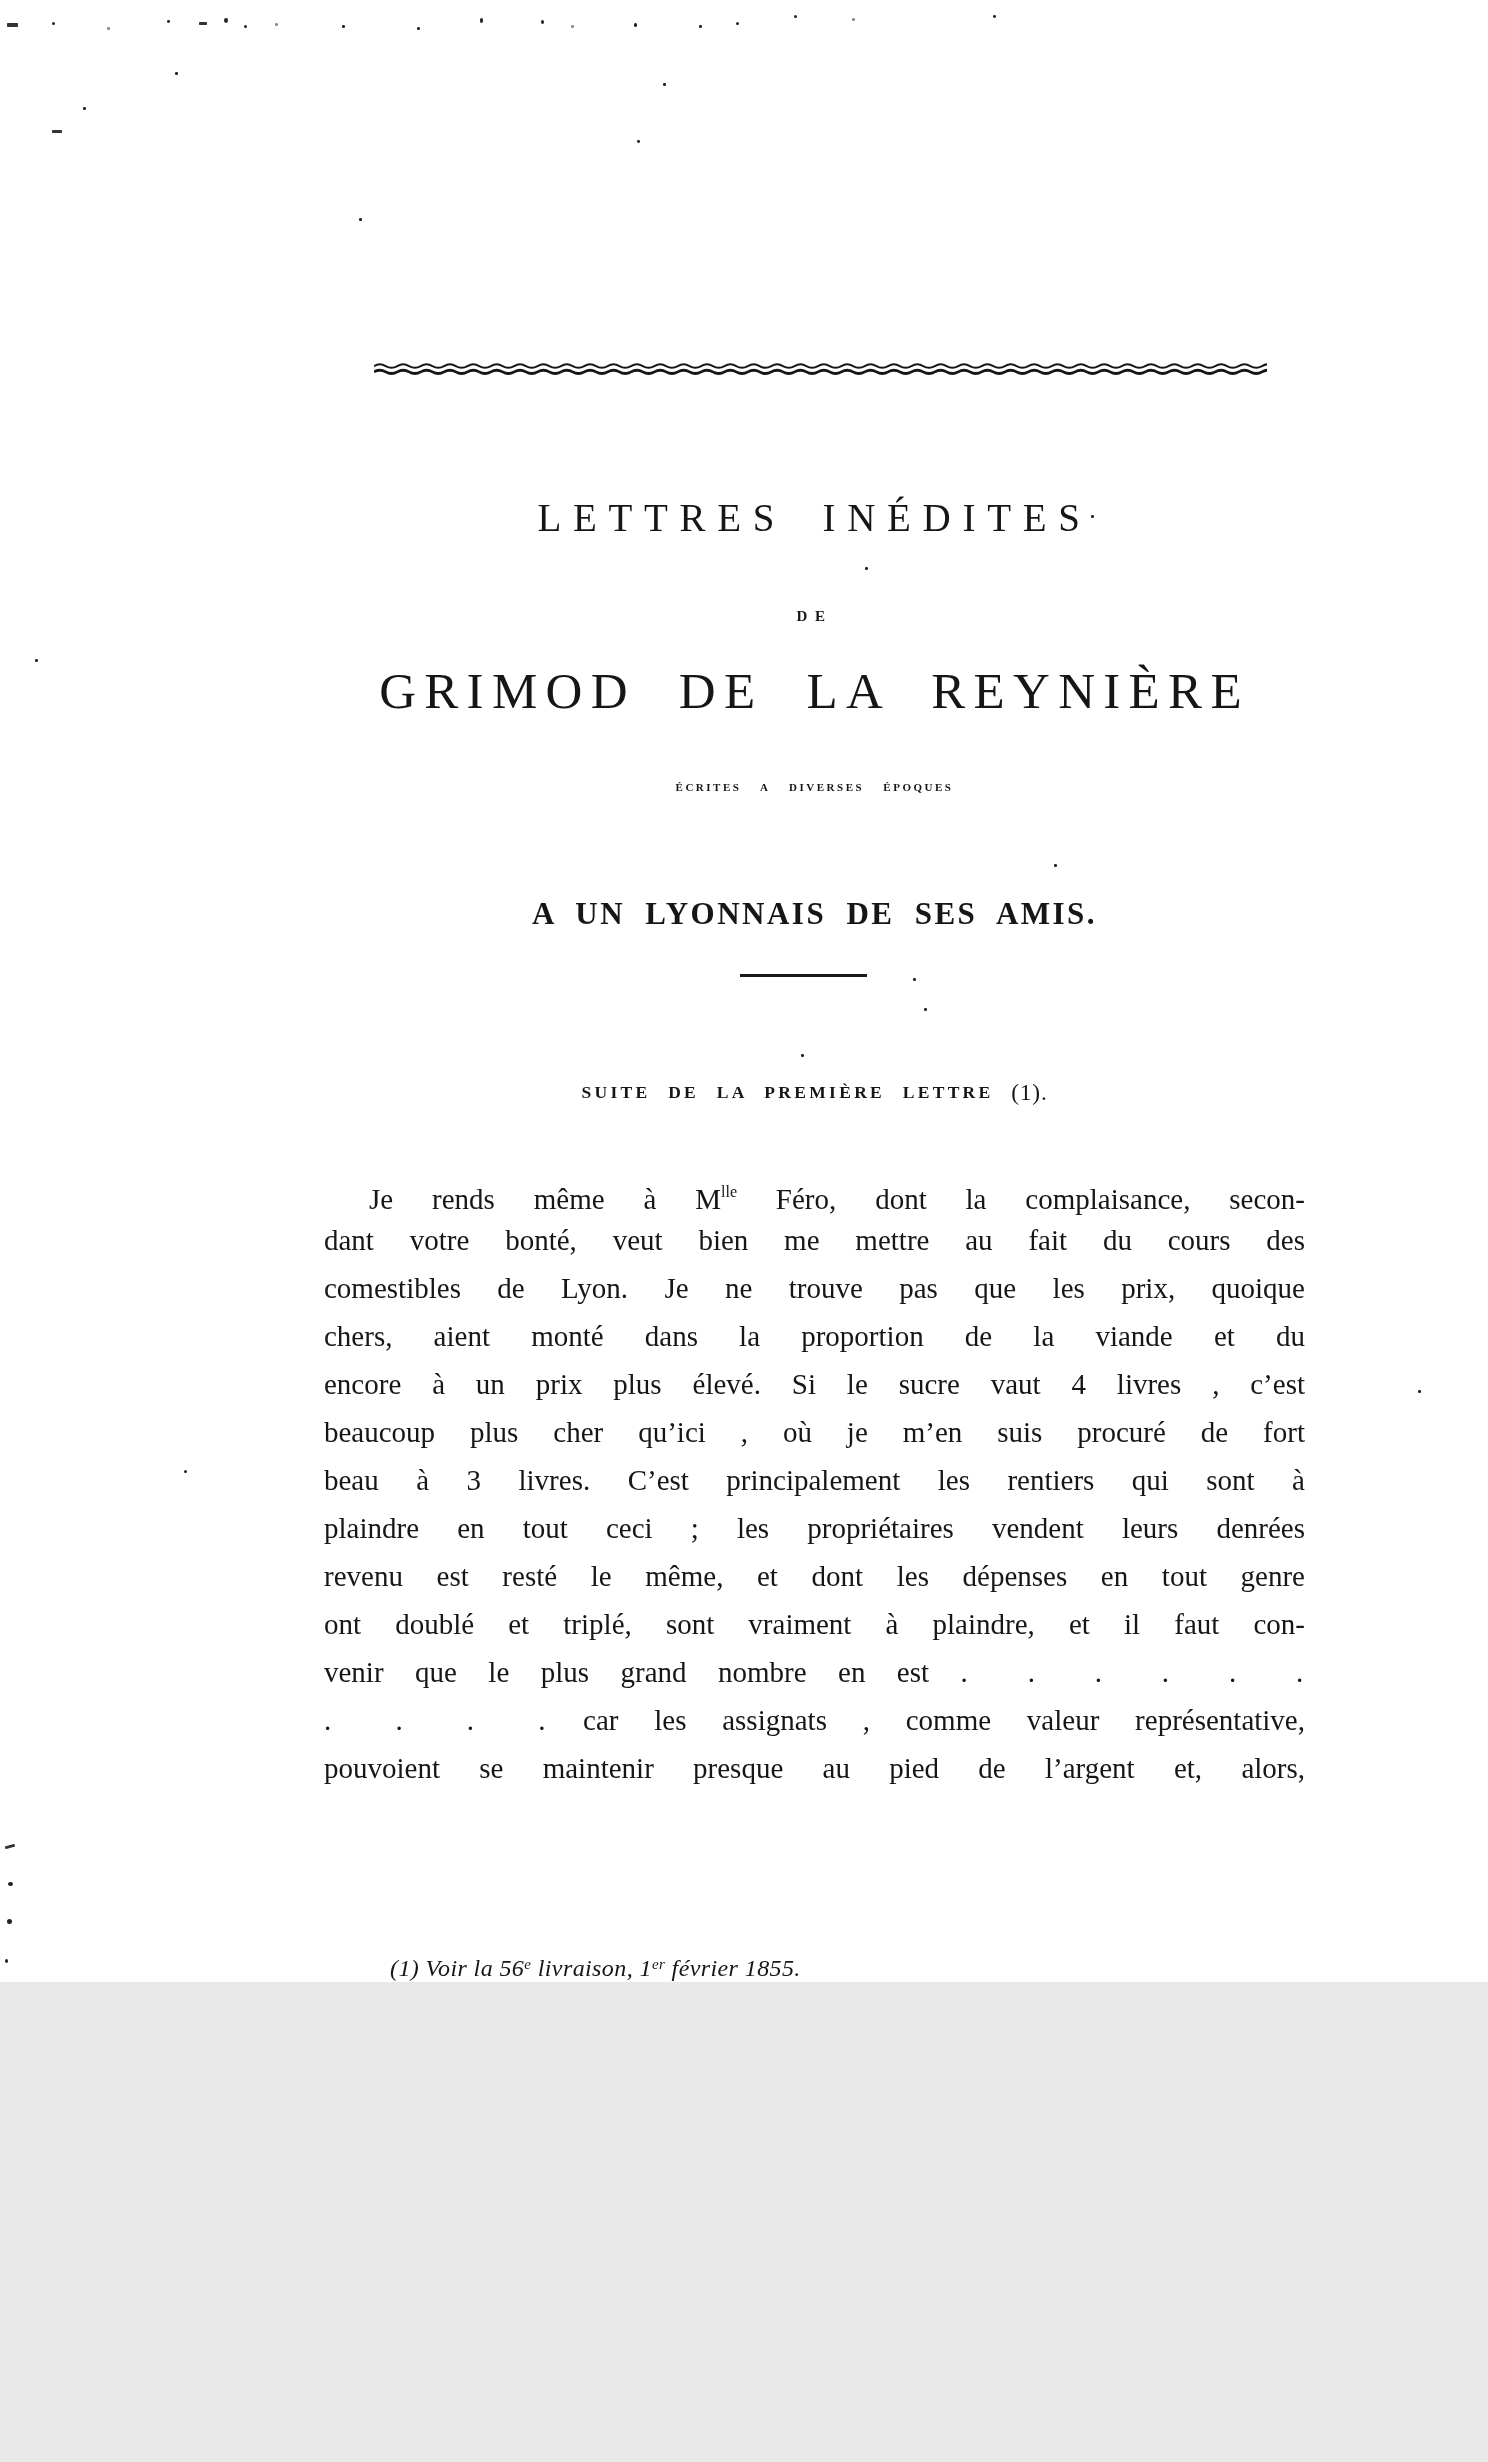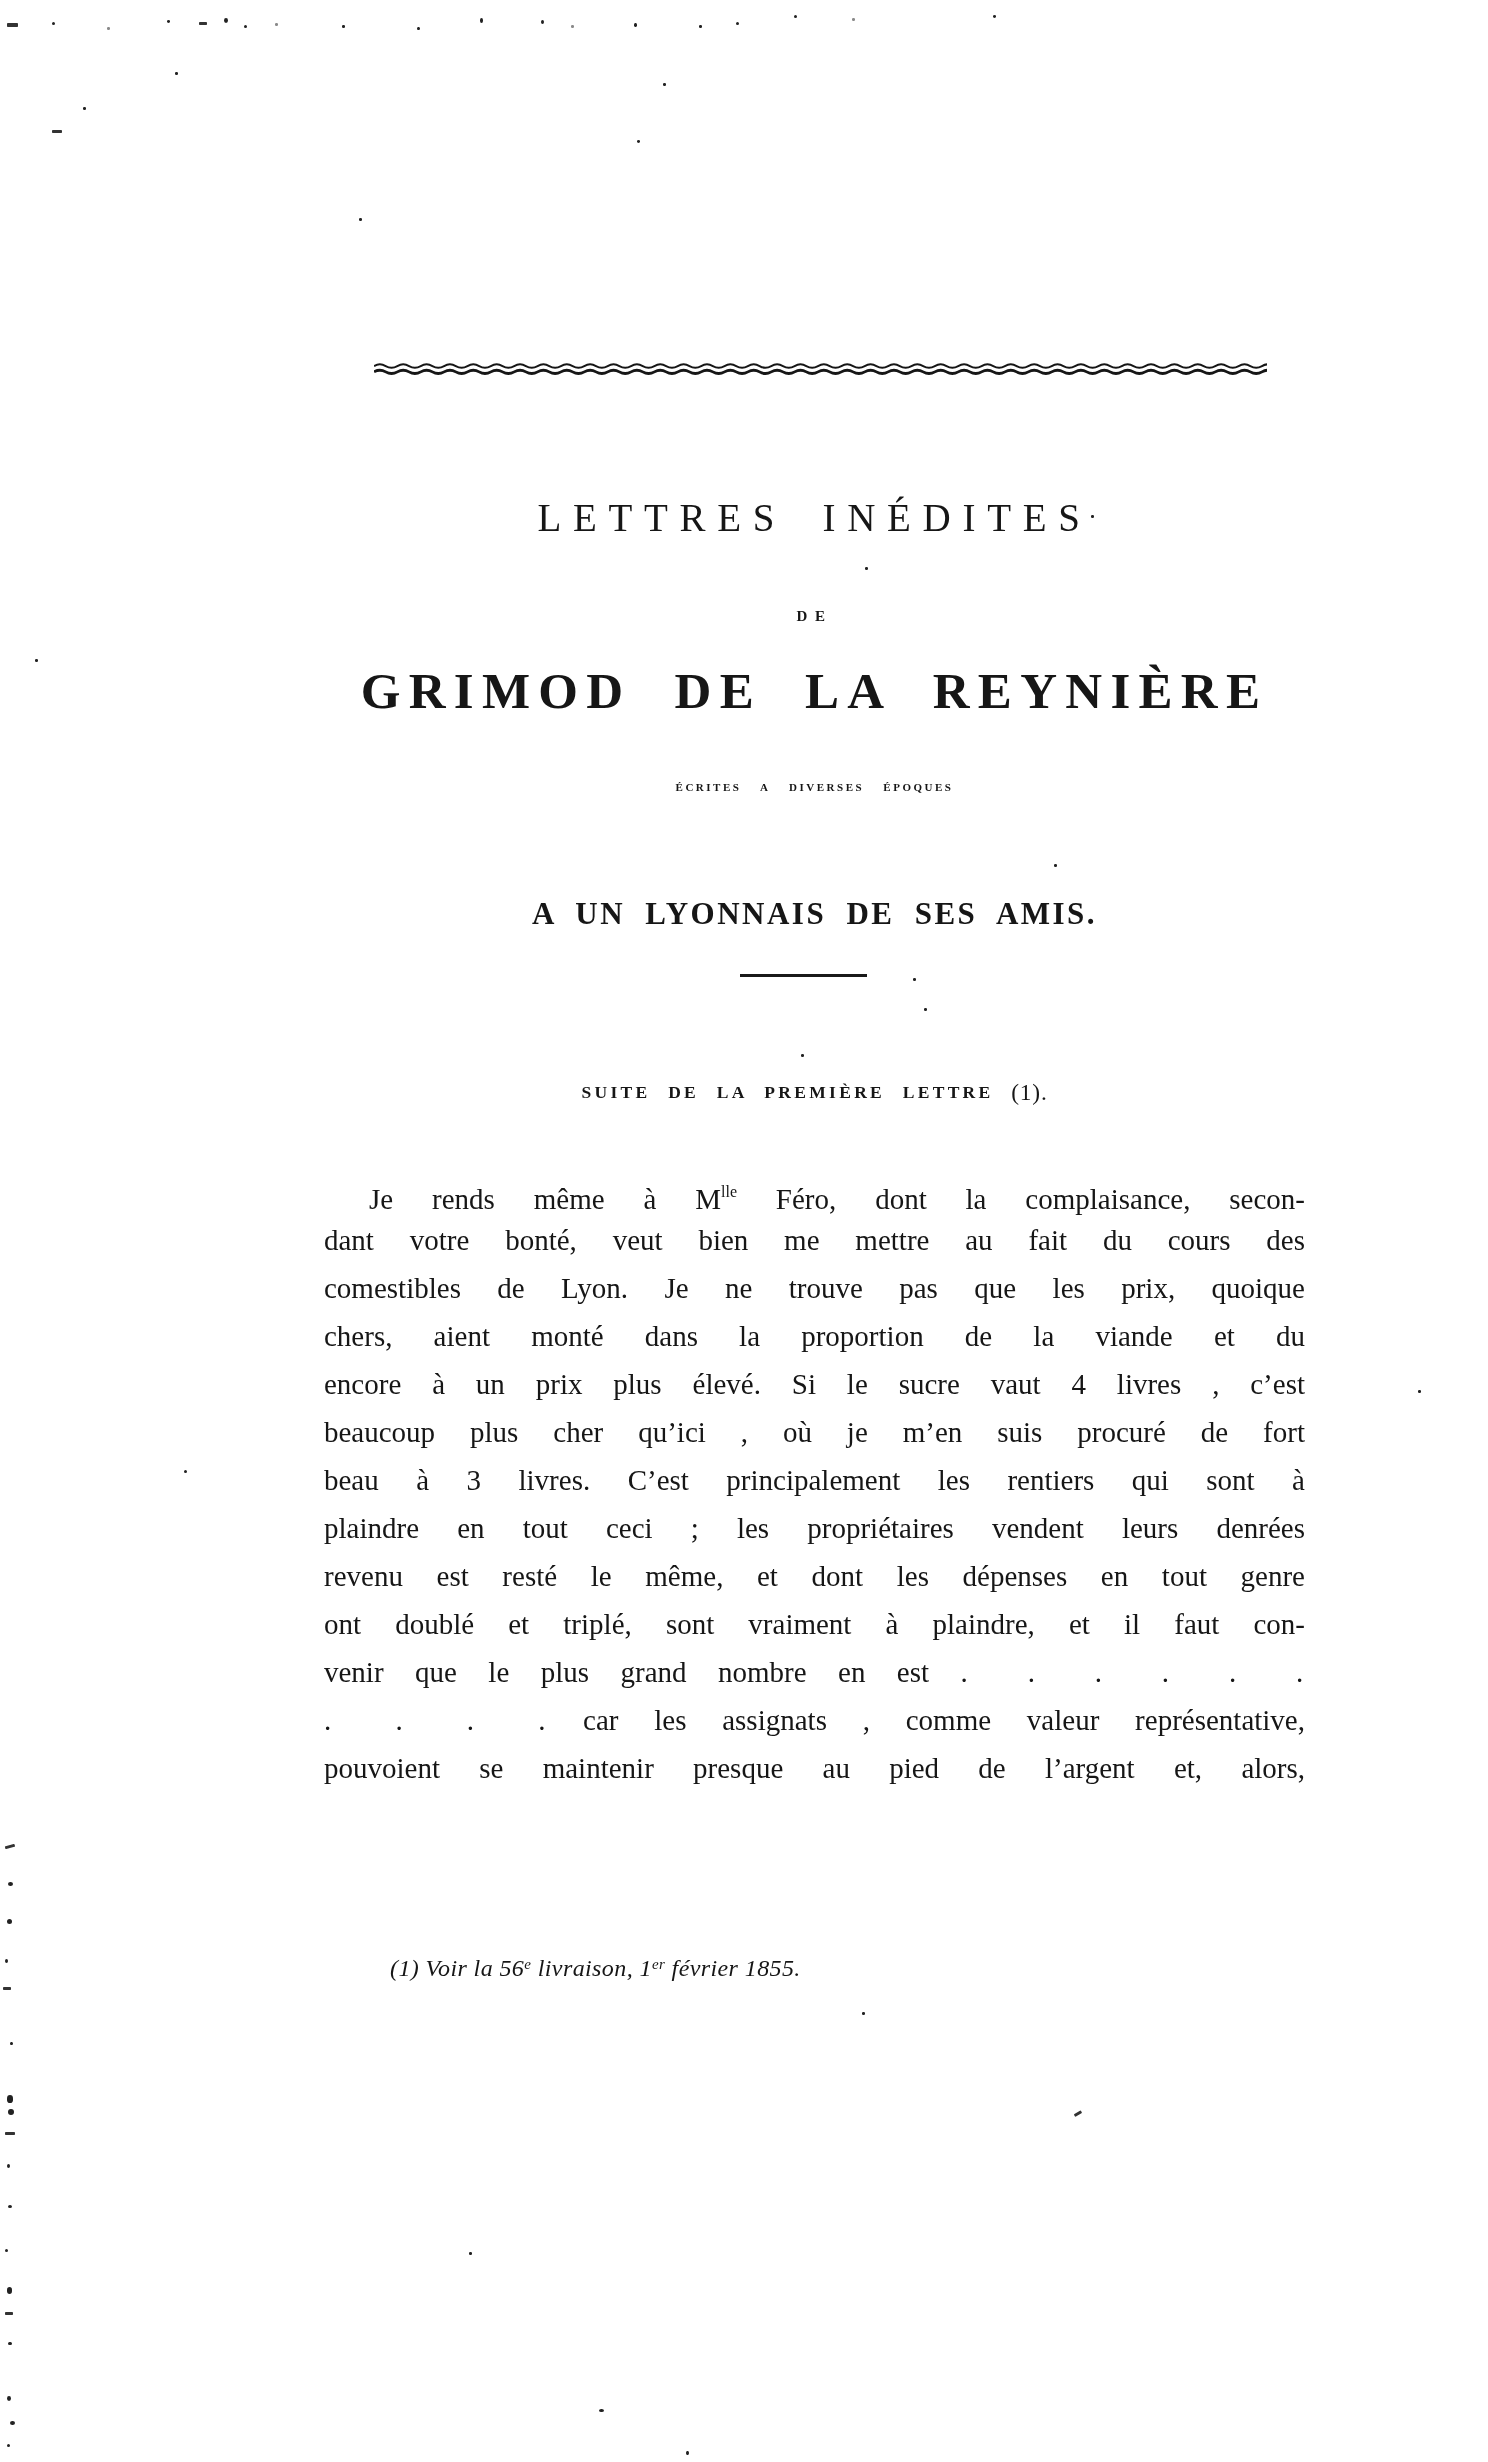--- a/index.html
+++ b/index.html
@@ -1,35 +1,35 @@
 <!DOCTYPE html>
 <html style="font-size:13.3px"><head>
 <meta charset="utf-8">
 <style>
   html,body{margin:0;padding:0;background:#e8e8e8;}
   .page{
     position:relative;
-    width:1488px;height:2462px;
+    width:1488px;height:1982px;
     background:#ffffff;
     color:#161616;
     font-family:"Liberation Serif", serif;
     overflow:hidden;
   }
   
   .speck{position:absolute;background:#222;border-radius:50%;}
   .speck.faint{background:#8a8a8a;}
   .dash{position:absolute;background:#333;border-radius:0.8px;}
   
   .wavy-rule{position:absolute;left:374px;top:361px;width:893px;height:18.4px;}
   .thin-rule{position:absolute;left:740px;top:974px;width:127px;height:2.5px;background:#191919;}
   
   .center-col{position:absolute;left:244px;width:1141px;text-align:center;}
   .series-title{top:495px;font-size:39px;letter-spacing:11.7px;word-spacing:15px;font-weight:normal;}
   .connector{top:608px;font-size:15px;letter-spacing:7.5px;font-weight:bold;}
-  .author-title{top:662px;font-size:51px;letter-spacing:8.3px;word-spacing:22px;font-weight:bold;}
+  .author-title{top:662px;font-size:51px;letter-spacing:8.3px;word-spacing:22px;font-weight:normal;}
   .sub-epoques{top:781px;font-size:11px;letter-spacing:2.5px;word-spacing:14px;font-weight:bold;}
   .sub-dedication{top:896px;font-size:31px;letter-spacing:2.5px;word-spacing:10px;font-weight:bold;}
   .section-heading{top:1079px;font-size:17.5px;letter-spacing:3.3px;word-spacing:10px;font-weight:bold;}
   .section-heading .ref{font-size:23.4px;letter-spacing:0.8px;font-weight:normal;vertical-align:-2.5px;}
   
   .body-block{
     position:absolute;left:324px;top:1168px;width:981px;
     font-size:29px;line-height:48px;
   }
   .bline{

